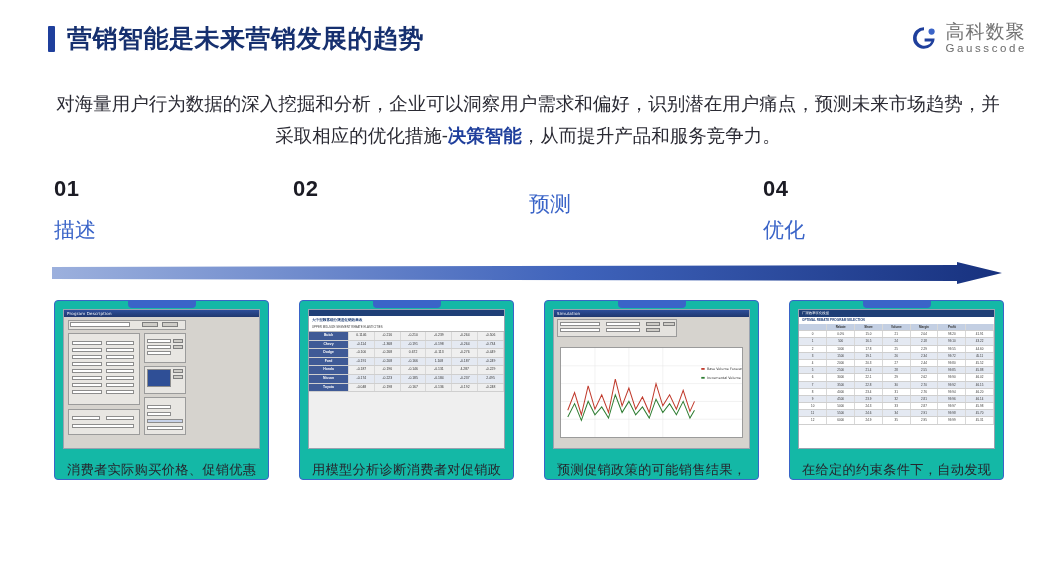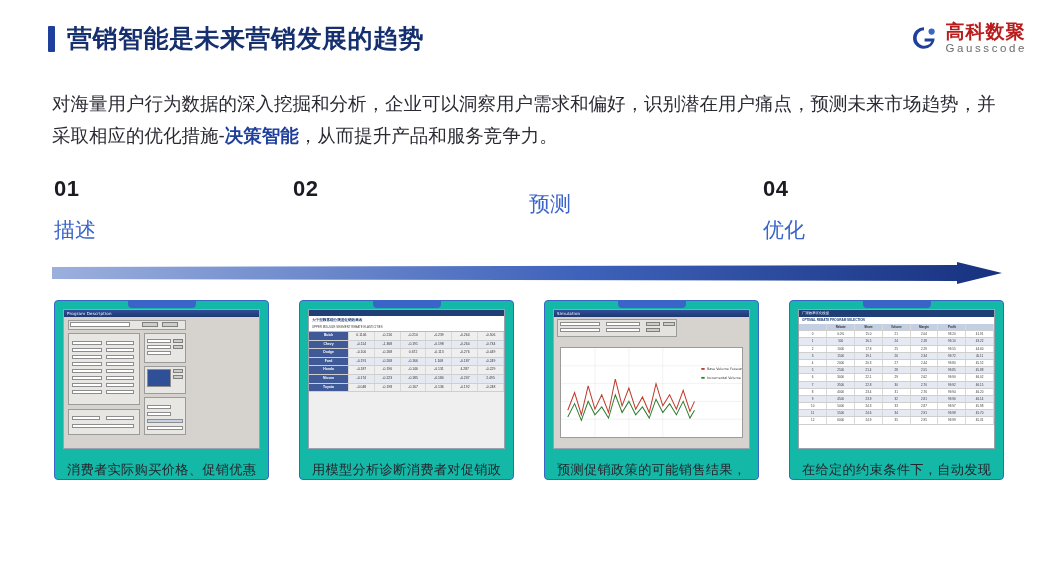--- a/index.html
+++ b/index.html
@@ -56,40 +56,41 @@
     width: 26px;
     height: 26px;
     position: relative;
     flex: none;
   }
   .logo-text {
     line-height: 1.05;
   }
   .logo-cn {
     font-size: 19px;
-    font-weight: bold;
-    color: #b91c1c;
+    font-weight: normal;
+    color: #737373;
     letter-spacing: 1px;
   }
   .logo-en {
     font-size: 11.5px;
     color: #6b6b6b;
     letter-spacing: 2.6px;
     text-align: right;
   }
 
   
   .intro {
     position: absolute;
     top: 88px;
     left: 52px;
     width: 952px;
     font-size: 18.5px;
     line-height: 1.75;
     color: #2a2a33;
+    text-align: center;
   }
   .intro .hl {
     color: #1f3f9c;
     font-weight: bold;
   }
 
   
   .steps {
     position: absolute;
     top: 176px;

